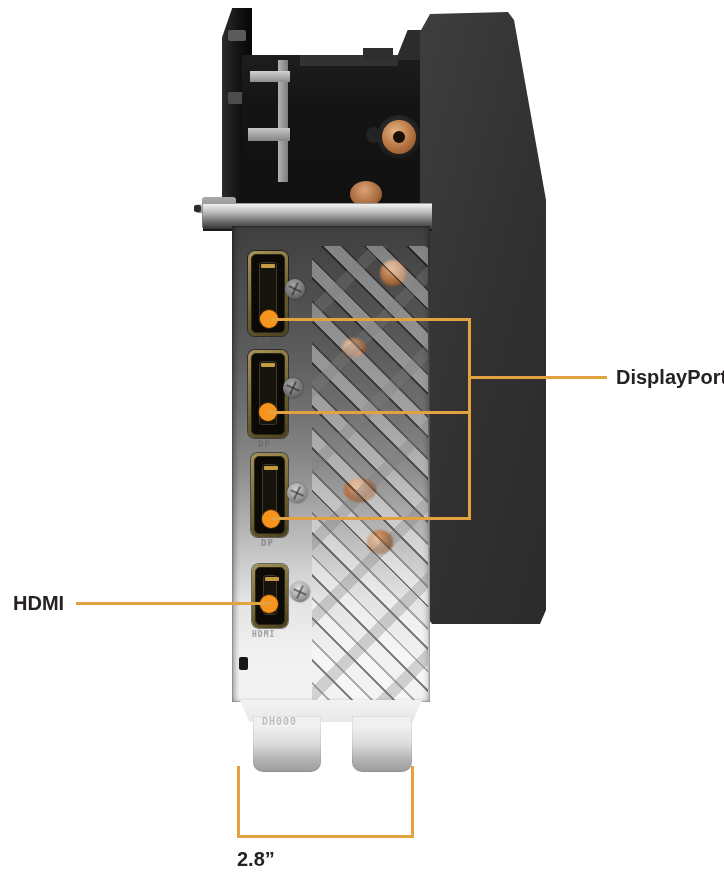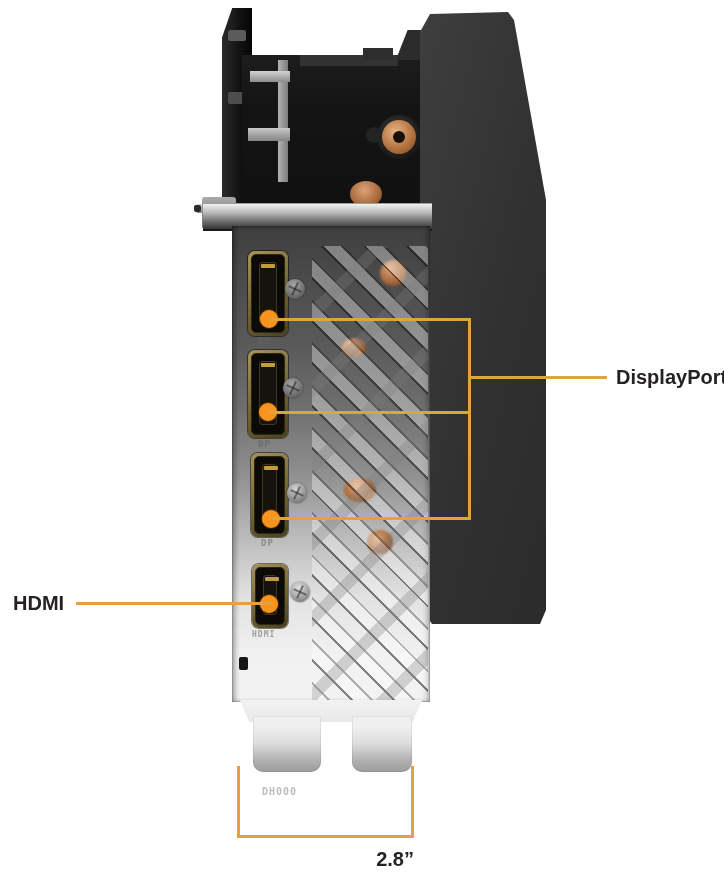--- a/index.html
+++ b/index.html
@@ -78,21 +78,21 @@
   .screw.mid{filter:brightness(.92);}
 
   .stamp{font:700 9px "DejaVu Sans Mono",monospace;letter-spacing:1px;}
   .blackdot{left:239px;top:657px;width:9px;height:13px;background:#161616;border-radius:2px;}
 
   .tail-trap{left:236px;top:700px;width:190px;height:22px;background:linear-gradient(#f2f2f2,#e8e8e8);
     clip-path:polygon(2% 0,98% 0,93% 100%,7% 100%);}
   .tab{border-radius:0 0 10px 10px;
     background:linear-gradient(#f0f0f0 18%,#dcdcdc 50%,#b0b0b0 80%,#9c9c9c);
     box-shadow:inset 0 0 0 1px rgba(0,0,0,.07);}
-  .tab-stamp{left:262px;top:786px;font:700 10px "DejaVu Sans Mono",monospace;color:#bdbdbd;
+  .tab-stamp{left:262px;top:716px;font:700 10px "DejaVu Sans Mono",monospace;color:#bdbdbd;
     letter-spacing:1px;text-shadow:0 1px 0 rgba(255,255,255,.7);}
 
   
   .aline{background:#E2A33F;}
   .adot{width:18px;height:18px;border-radius:50%;background:#F7941E;
     box-shadow:0 0 0 1px rgba(180,95,0,.35);}
   .alabel{font-weight:700;font-size:20px;color:#262223;}
 </style>
 </head>
 <body>
@@ -189,16 +189,16 @@
     <div class="abs aline" style="left:468px;top:318px;width:3px;height:202px;"></div>
     <div class="abs aline" style="left:470px;top:376px;width:137px;height:3px;"></div>
     <div class="abs alabel" style="left:616px;top:366px;">DisplayPort</div>
 
     <div class="abs alabel" style="left:13px;top:592px;">HDMI</div>
     <div class="abs aline" style="left:76px;top:602px;width:196px;height:3px;"></div>
 
     <div class="abs aline" style="left:237px;top:766px;width:3px;height:72px;"></div>
     <div class="abs aline" style="left:411px;top:766px;width:3px;height:72px;"></div>
     <div class="abs aline" style="left:237px;top:835px;width:177px;height:3px;"></div>
-    <div class="abs alabel" style="left:237px;top:848px;width:177px;text-align:right;">2.8”</div>
+    <div class="abs alabel" style="left:237px;top:848px;width:177px;text-align:left;">2.8”</div>
   </div>
 
 </div>
 
 </body></html>

